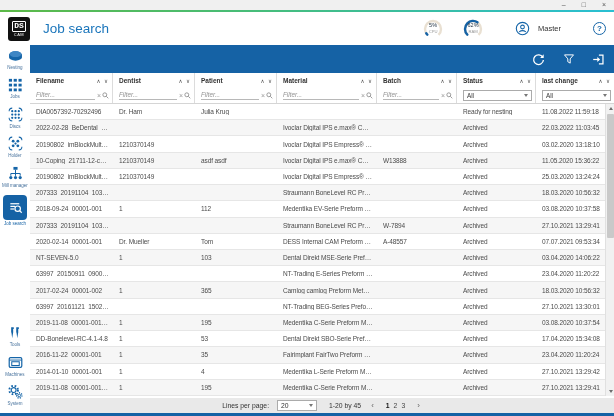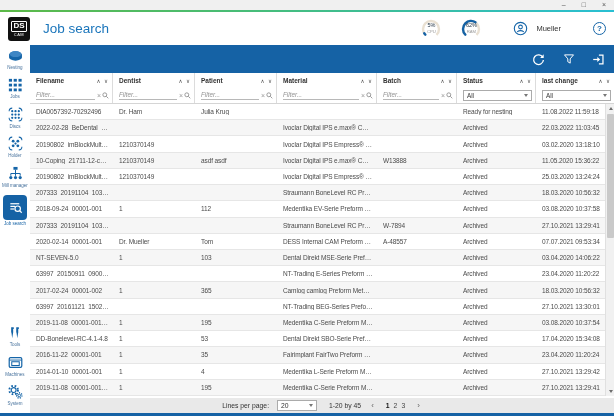--- a/index.html
+++ b/index.html
@@ -10,21 +10,21 @@
   
   .titlebar { height:10px; background:#f0f0f0; display:flex; justify-content:flex-end; align-items:center; gap:16px; padding-right:8px; }
   .titlebar span { font-size:7px; color:#555; line-height:10px; cursor:default; }
 
   
   .accent { height:2px; background:linear-gradient(90deg,#5cb947 0%,#45bd7e 45%,#29bfd3 100%); }
 
   
   .app-header { height:33px; background:#fff; display:flex; align-items:center; padding:0 6px 0 8px; }
   .logo { width:22px; height:24px; background:#111; border-radius:3px; color:#fff; display:flex; flex-direction:column; align-items:center; justify-content:center; line-height:1; flex:none; }
-  .logo .l1 { font-size:8px; font-weight:bold; border:0.5px solid #fff; padding:0.5px 1.5px; border-radius:1px; }
+  .logo .l1 { font-size:8px; font-weight:bold; border:0.5px solid #fff; padding:0.5px 1.5px; border-radius:1px;font-family:Liberation Mono, monospace; }
   .logo .l2 { font-size:4px; margin-top:1px; letter-spacing:0.5px; }
   .page-title { font-size:13.5px; font-weight:normal; color:#1a75bb; margin-left:13px; }
   .hspacer { flex:1; }
   .gauge { position:relative; width:24px; height:24px; flex:none; margin-left:16px; }
   .gauge svg { position:absolute; inset:0; }
   .gauge .gtxt { position:absolute; inset:0; display:flex; flex-direction:column; align-items:center; justify-content:center; line-height:1; }
   .gauge .gval { font-size:5.5px; color:#234; }
   .gauge .glab { font-size:4.2px; color:#999; margin-top:1px; }
   .user-wrap { display:flex; align-items:center; margin-left:30px; }
   .user-label { font-size:7.5px; color:#333; margin-left:8px; }
@@ -139,21 +139,21 @@
     </div>
 
     <div class="user-wrap">
       <span style="display:flex;">
         <svg width="15" height="15" viewBox="0 0 16 16">
           <circle cx="8" cy="8" r="6.6" fill="none" stroke="#1565a8" stroke-width="1.2"></circle>
           <circle cx="8" cy="6.4" r="2" fill="none" stroke="#1565a8" stroke-width="1.1"></circle>
           <path d="M4.4 11.6 Q8 8.9 11.6 11.6" fill="none" stroke="#1565a8" stroke-width="1.1"></path>
         </svg>
       </span>
-      <span class="user-label">Mueller</span>
+      <span class="user-label">Master</span>
     </div>
 
     <span class="help-btn">?</span>
   </div>
 
   <div class="main-row">
     <nav class="sidebar">
         <div class="sb-item">
           <span class="sb-icon">
             <svg width="15" height="15" viewBox="0 0 16 16">

